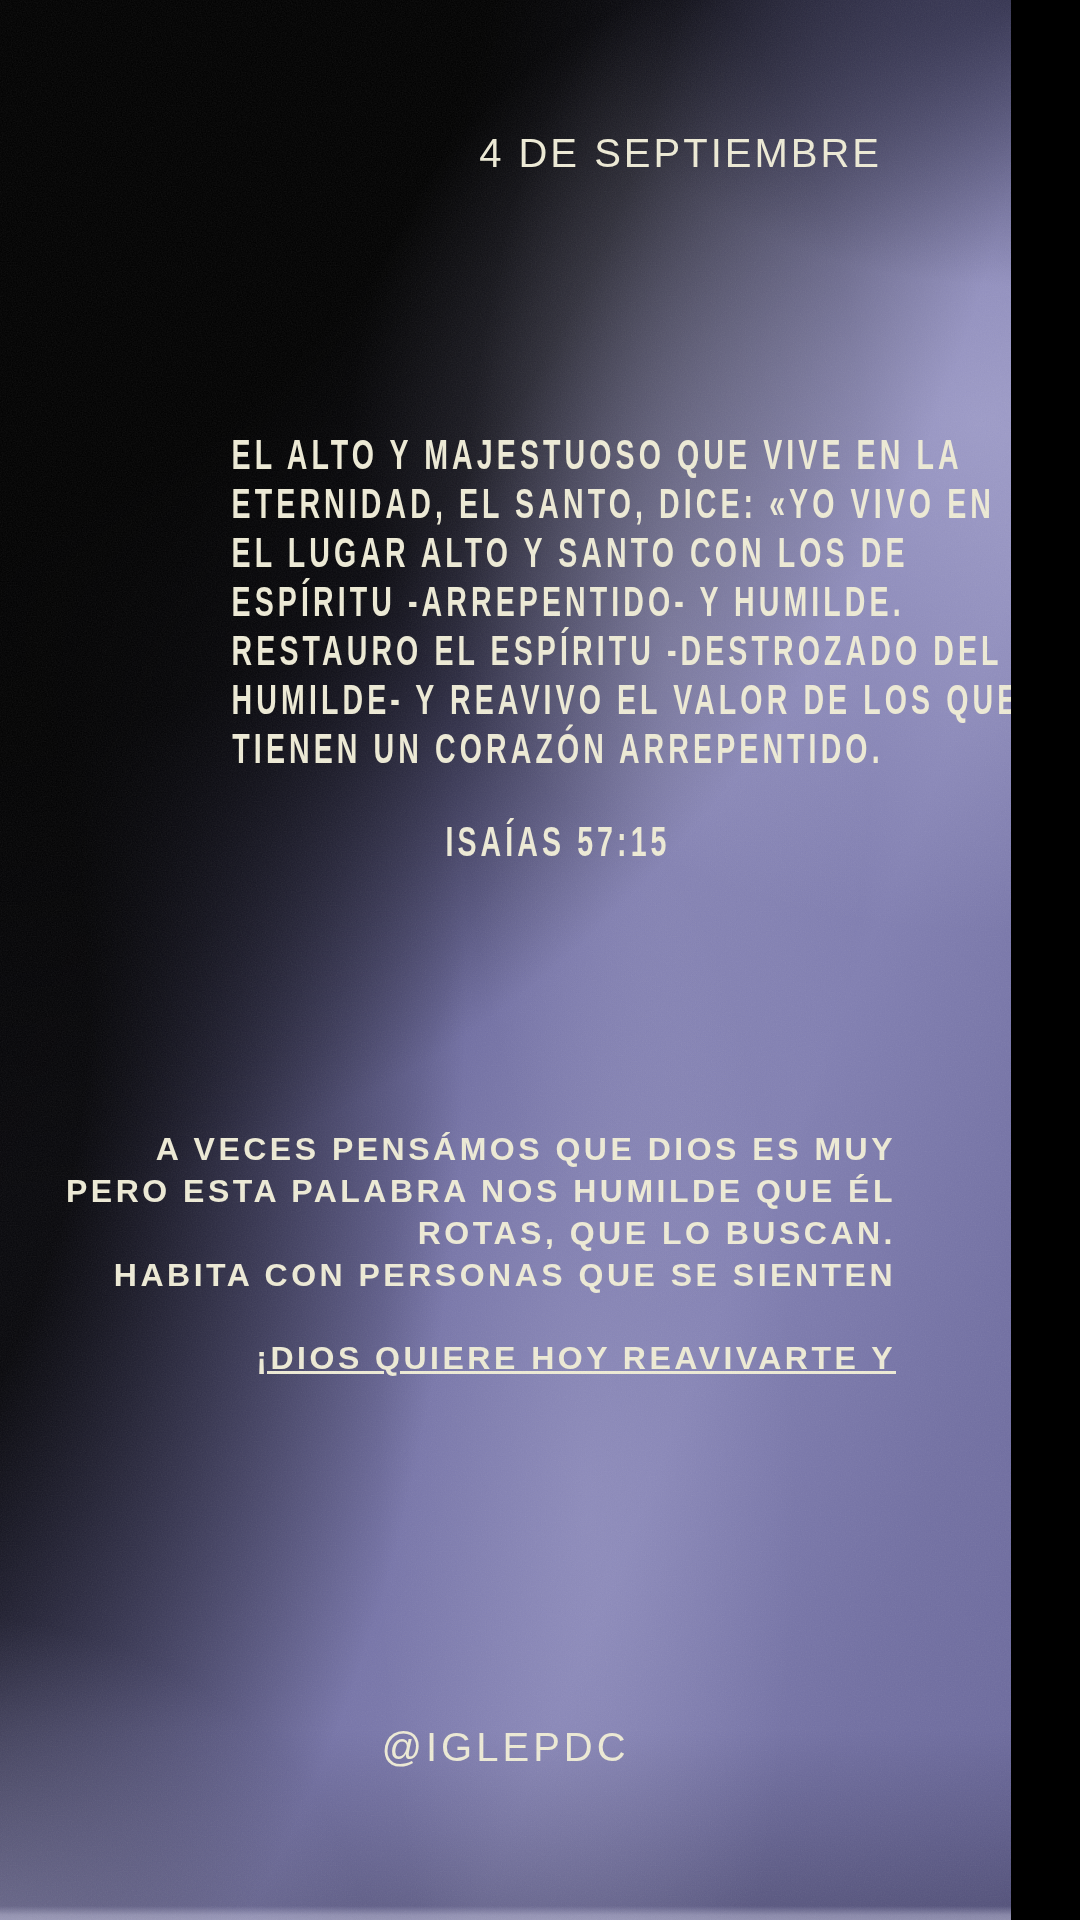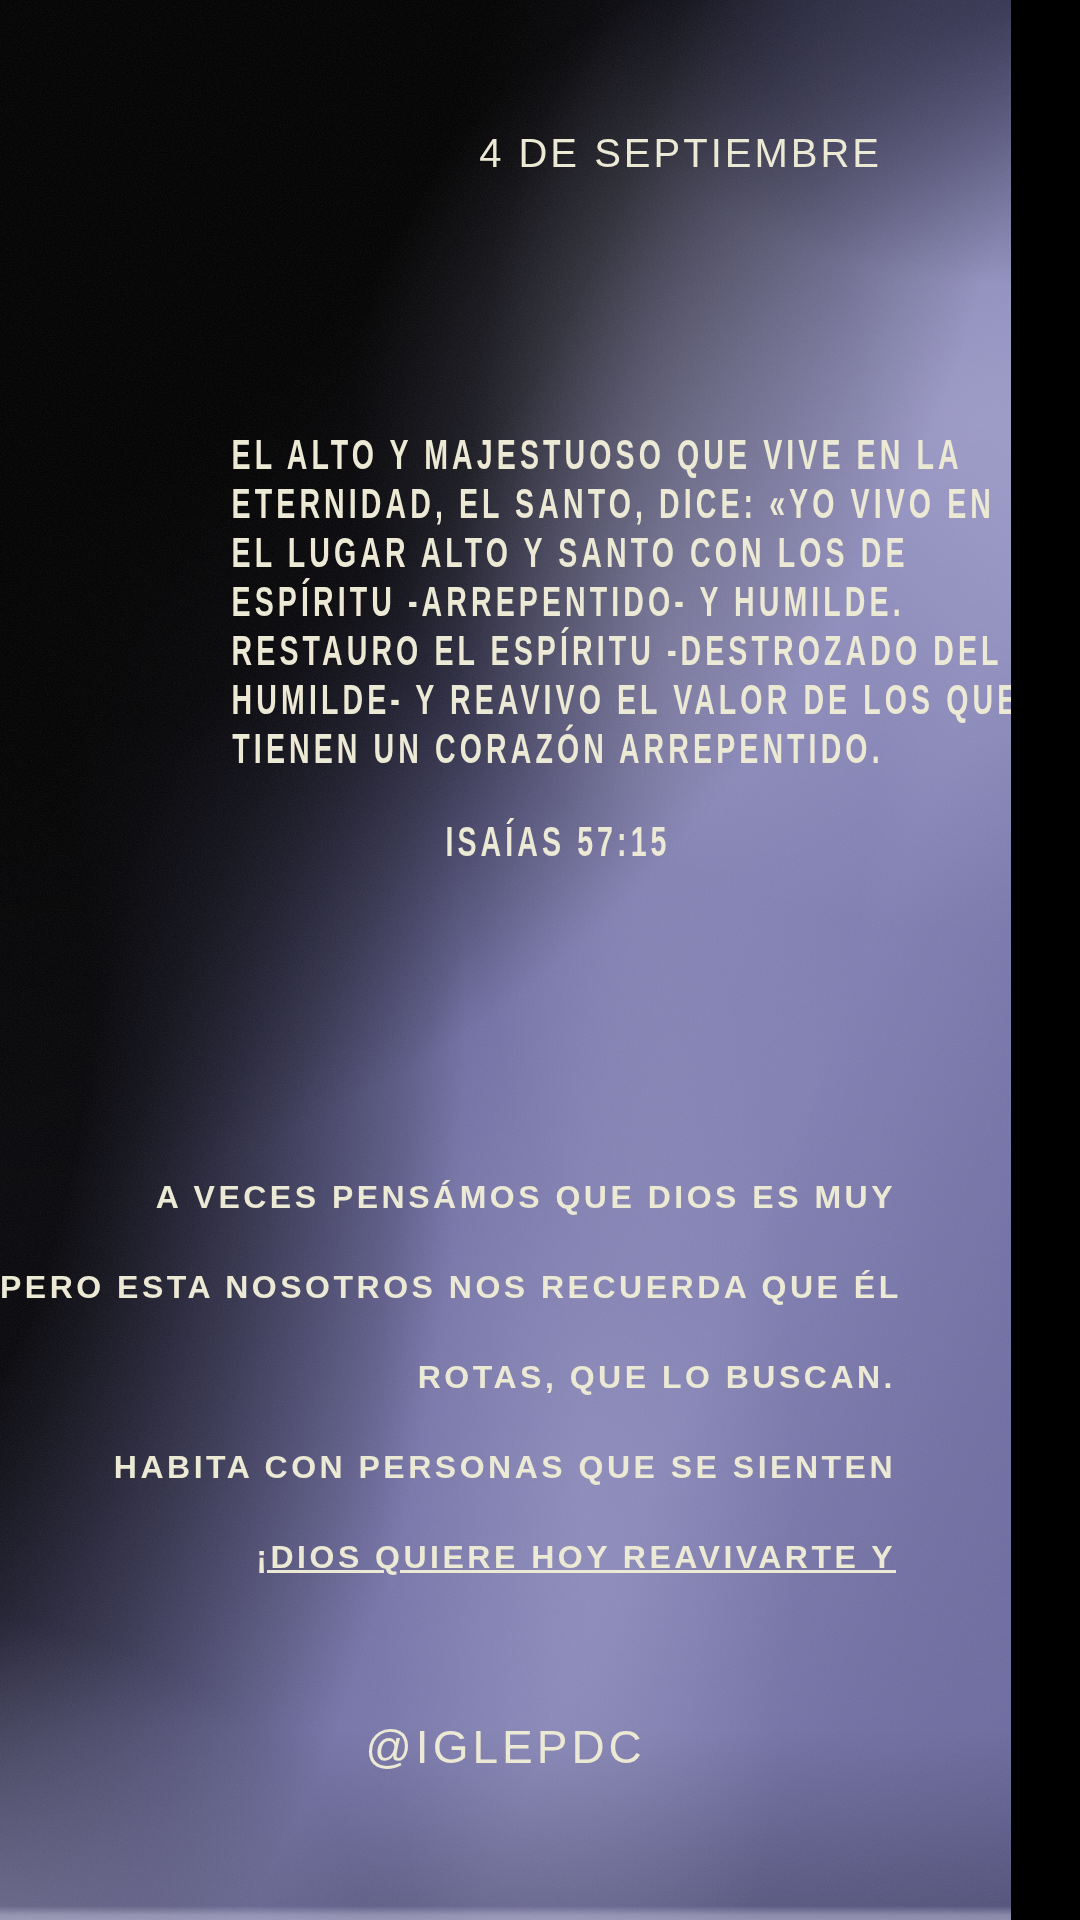--- a/index.html
+++ b/index.html
@@ -61,27 +61,27 @@
   }
   .verse .vline{white-space:nowrap;}
   .verse .reference{margin-top:44px;white-space:nowrap;}
 
   .reflection{
     position:absolute;top:1128px;left:0;right:115px;
     text-align:right;
     font-size:32px;font-weight:700;letter-spacing:3.5px;
     line-height:42px;
   }
-  .reflection .rline{white-space:nowrap;margin-top:48px;}
+  .reflection .rline{white-space:nowrap;}
   .reflection .closing{margin-top:41px;text-decoration:underline;}
 
   .handle{
     position:absolute;top:1726px;left:0;right:0;
     text-align:center;white-space:nowrap;
-    font-size:46px;font-weight:400;letter-spacing:4px;
+    font-size:40px;font-weight:400;letter-spacing:4px;
     line-height:42px;
   }
 </style>
 </head>
 <body>
 
 <div class="canvas">
 
   <div class="date">4 DE SEPTIEMBRE</div>
 
@@ -92,21 +92,21 @@
     <div class="vline">ESPÍRITU -ARREPENTIDO- Y HUMILDE.</div>
     <div class="vline">RESTAURO EL ESPÍRITU -DESTROZADO DEL</div>
     <div class="vline">HUMILDE- Y REAVIVO EL VALOR DE LOS QUE</div>
     <div class="vline">TIENEN UN CORAZÓN ARREPENTIDO.</div>
     <div class="reference">ISAÍAS 57:15</div>
   </div>
 
   <div class="reflection">
     <div>
       <div class="rline">A VECES PENSÁMOS QUE DIOS ES MUY</div>
-      <div class="rline">PERO ESTA NOSOTROS NOS RECUERDA QUE ÉL</div>
+      <div class="rline">PERO ESTA PALABRA NOS HUMILDE QUE ÉL</div>
       <div class="rline">ROTAS, QUE LO BUSCAN.</div>
       <div class="rline">HABITA CON PERSONAS QUE SE SIENTEN</div>
     </div>
     <div class="closing">
       <div class="rline">¡DIOS QUIERE HOY REAVIVARTE Y</div>
     </div>
   </div>
 
   <div class="handle">@IGLEPDC</div>
 

